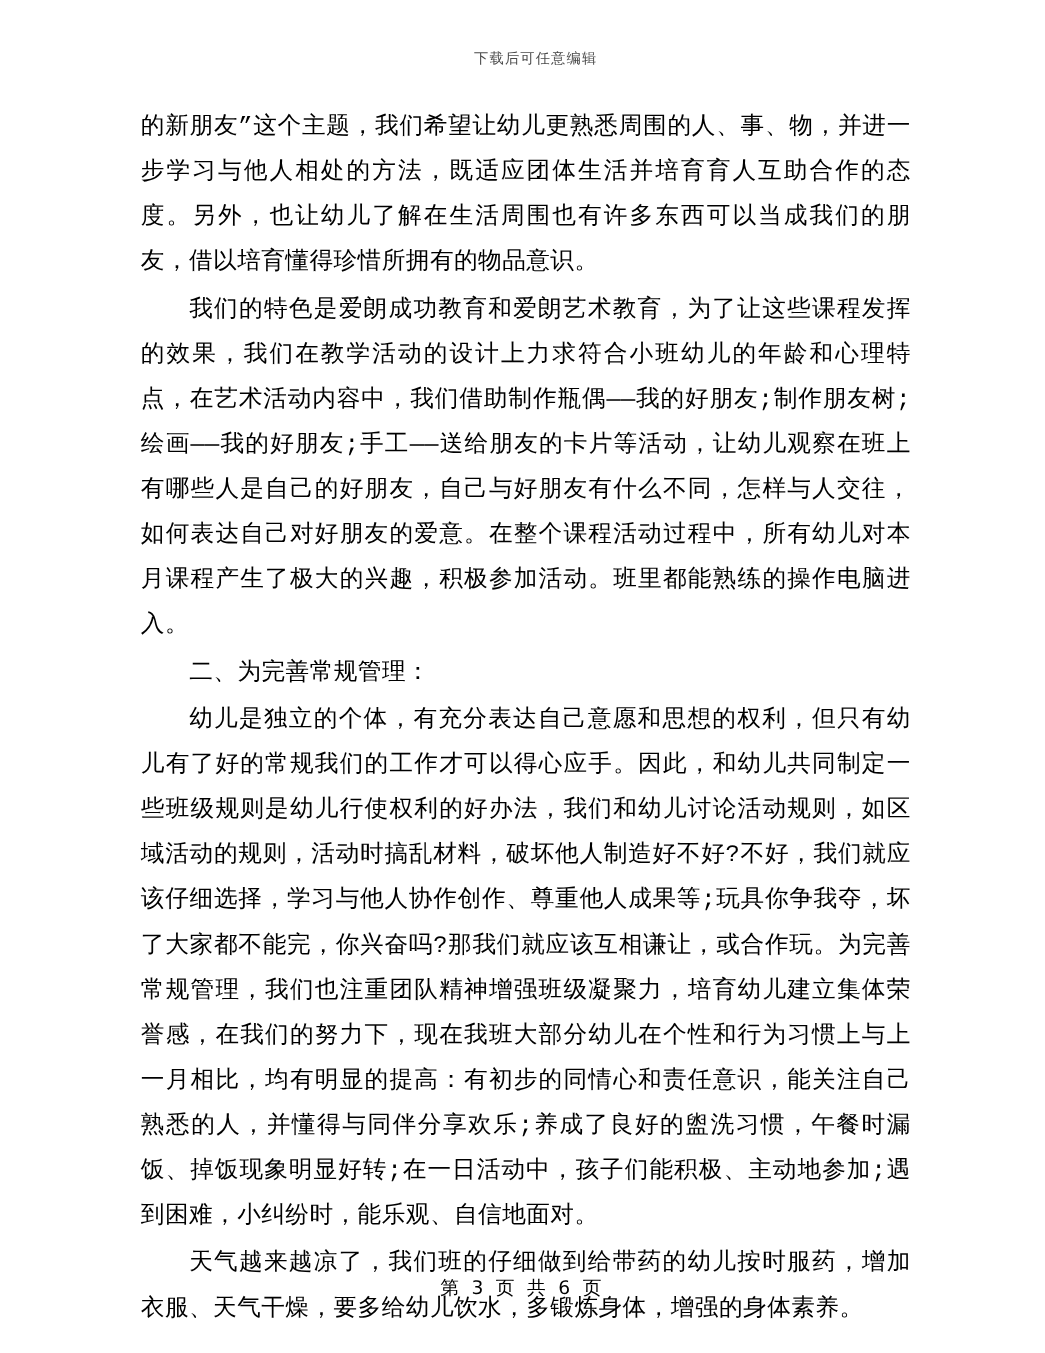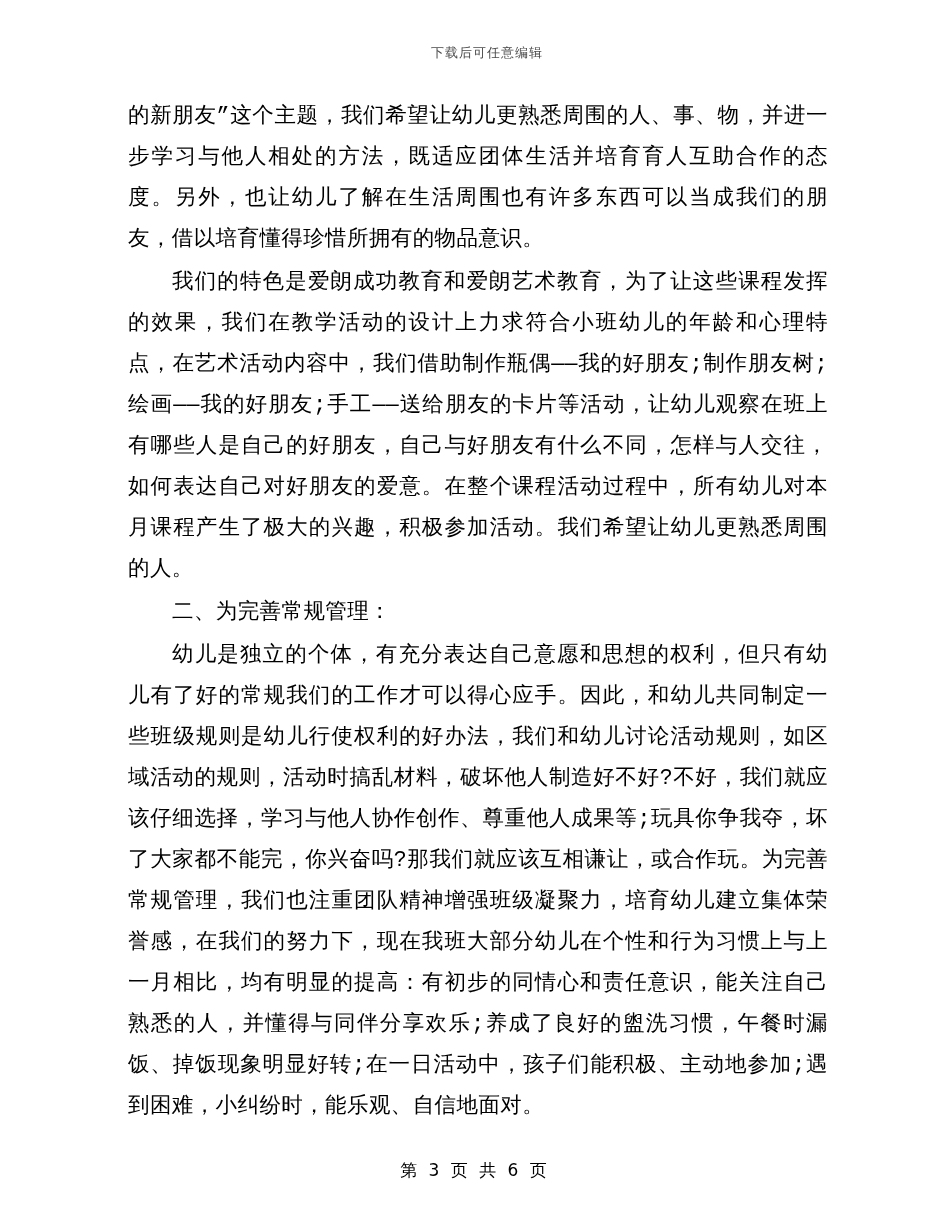--- a/index.html
+++ b/index.html
@@ -61,20 +61,21 @@
 </style>
 </head>
 <body>
 
 <div class="page">
 
   <div class="header-note">下载后可任意编辑</div>
 
   <div class="body-area">
     <p class="para">的新朋友”这个主题，我们希望让幼儿更熟悉周围的人、事、物，并进一步学习与他人相处的方法，既适应团体生活并培育育人互助合作的态度。另外，也让幼儿了解在生活周围也有许多东西可以当成我们的朋友，借以培育懂得珍惜所拥有的物品意识。</p>
-    <p class="para indent">我们的特色是爱朗成功教育和爱朗艺术教育，为了让这些课程发挥的效果，我们在教学活动的设计上力求符合小班幼儿的年龄和心理特点，在艺术活动内容中，我们借助制作瓶偶——我的好朋友;制作朋友树;绘画——我的好朋友;手工——送给朋友的卡片等活动，让幼儿观察在班上有哪些人是自己的好朋友，自己与好朋友有什么不同，怎样与人交往，如何表达自己对好朋友的爱意。在整个课程活动过程中，所有幼儿对本月课程产生了极大的兴趣，积极参加活动。我们希望让幼儿更熟悉周围的人。</p>
+    <p class="para indent">我们的特色是爱朗成功教育和爱朗艺术教育，为了让这些课程发挥的效果，我们在教学活动的设计上力求符合小班幼儿的年龄和心理特点，在艺术活动内容中，我们借助制作瓶偶——我的好朋友;制作朋友树;绘画——我的好朋友;手工——送给朋友的卡片等活动，让幼儿观察在班上有哪些人是自己的好朋友，自己与好朋友有什么不同，怎样与人交往，如何表达自己对好朋友的爱意。在整个课程活动过程中，所有幼儿对本月课程产生了极大的兴趣，积极参加活动。班里都能熟练的操作电脑进入。</p>
     <p class="para indent">二、为完善常规管理：</p>
     <p class="para indent">幼儿是独立的个体，有充分表达自己意愿和思想的权利，但只有幼儿有了好的常规我们的工作才可以得心应手。因此，和幼儿共同制定一些班级规则是幼儿行使权利的好办法，我们和幼儿讨论活动规则，如区域活动的规则，活动时搞乱材料，破坏他人制造好不好?不好，我们就应该仔细选择，学习与他人协作创作、尊重他人成果等;玩具你争我夺，坏了大家都不能完，你兴奋吗?那我们就应该互相谦让，或合作玩。为完善常规管理，我们也注重团队精神增强班级凝聚力，培育幼儿建立集体荣誉感，在我们的努力下，现在我班大部分幼儿在个性和行为习惯上与上一月相比，均有明显的提高：有初步的同情心和责任意识，能关注自己熟悉的人，并懂得与同伴分享欢乐;养成了良好的盥洗习惯，午餐时漏饭、掉饭现象明显好转;在一日活动中，孩子们能积极、主动地参加;遇到困难，小纠纷时，能乐观、自信地面对。</p>
+    <p class="para indent">天气越来越凉了，我们班的仔细做到给带药的幼儿按时服药，增加衣服、天气干燥，要多给幼儿饮水，多锻炼身体，增强的身体素养。</p>
   </div>
 
   <div class="footer">第 3 页 共 6 页</div>
 
 </div>
 
 </body></html>

